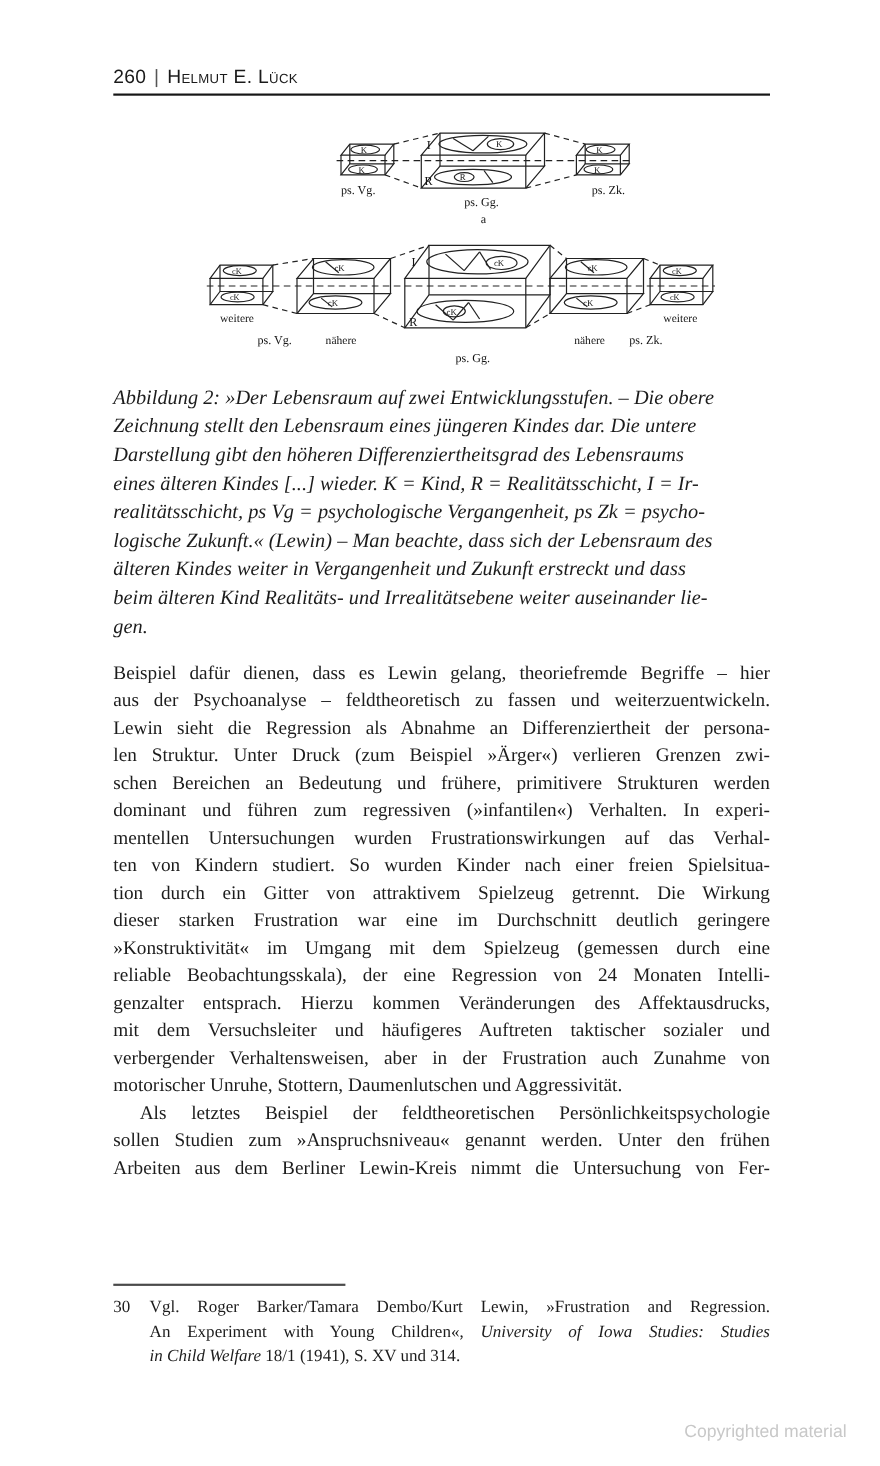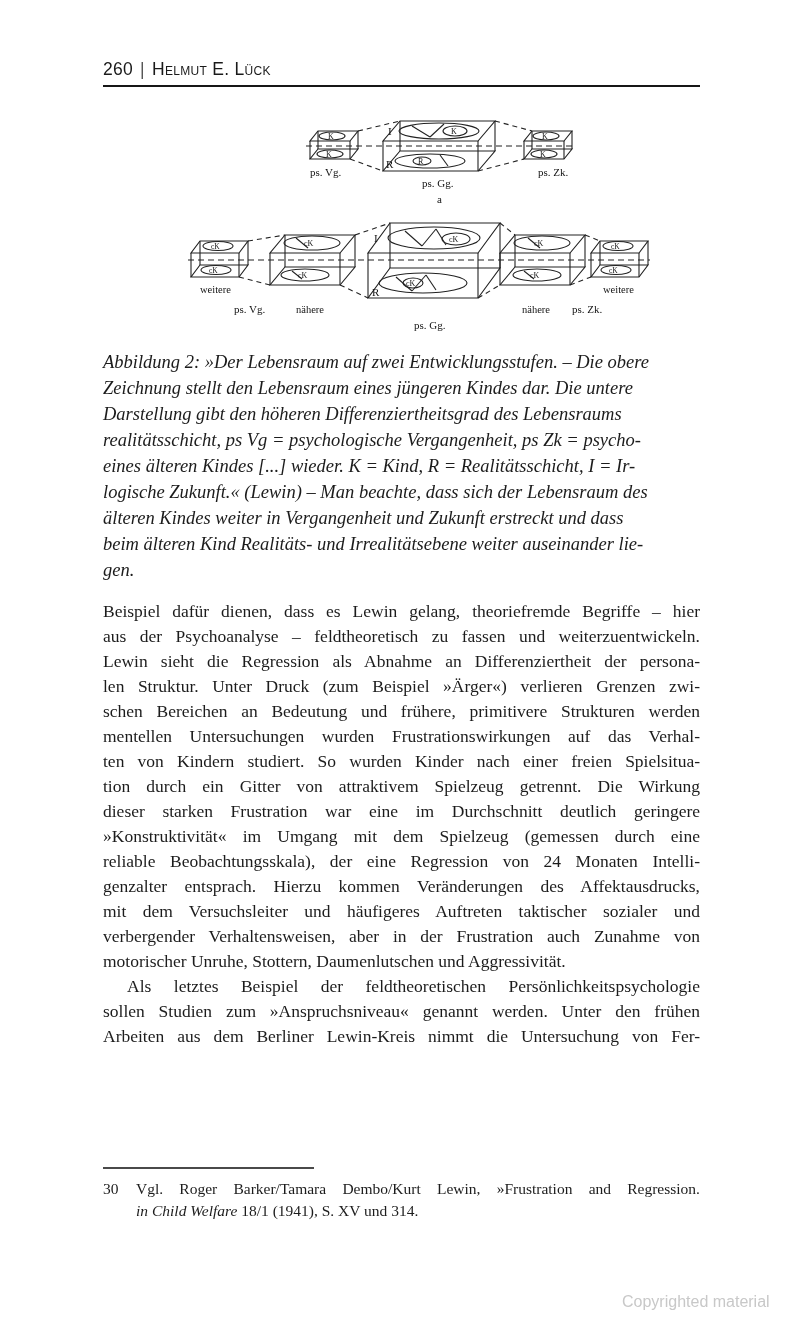--- a/index.html
+++ b/index.html
@@ -211,35 +211,36 @@
       <text x="422" y="210" font-size="10.5">nähere</text>
       <text x="472" y="210" font-size="11">ps. Zk.</text>
       <text x="503" y="190" font-size="10.5">weitere</text>
     </svg>
   </div>
 
   <div class="caption">
       <div class="cap-line">Abbildung 2: »Der Lebensraum auf zwei Entwicklungsstufen. – Die obere</div>
       <div class="cap-line">Zeichnung stellt den Lebensraum eines jüngeren Kindes dar. Die untere</div>
       <div class="cap-line">Darstellung gibt den höheren Differenziertheitsgrad des Lebensraums</div>
+      <div class="cap-line">eines älteren Kindes [...] wieder. K = Kind, R = Realitätsschicht, I = Ir-</div>
       <div class="cap-line">realitätsschicht, ps Vg = psychologische Vergangenheit, ps Zk = psycho-</div>
-      <div class="cap-line">eines älteren Kindes [...] wieder. K = Kind, R = Realitätsschicht, I = Ir-</div>
       <div class="cap-line">logische Zukunft.« (Lewin) – Man beachte, dass sich der Lebensraum des</div>
       <div class="cap-line">älteren Kindes weiter in Vergangenheit und Zukunft erstreckt und dass</div>
       <div class="cap-line">beim älteren Kind Realitäts- und Irrealitätsebene weiter auseinander lie-</div>
       <div class="cap-line">gen.</div>
     </div>
 
   <div class="body-text">
     <div>
         <div class="jline">Beispiel dafür dienen, dass es Lewin gelang, theoriefremde Begriffe – hier</div>
         <div class="jline">aus der Psychoanalyse – feldtheoretisch zu fassen und weiterzuentwickeln.</div>
         <div class="jline">Lewin sieht die Regression als Abnahme an Differenziertheit der persona-</div>
         <div class="jline">len Struktur. Unter Druck (zum Beispiel »Ärger«) verlieren Grenzen zwi-</div>
         <div class="jline">schen Bereichen an Bedeutung und frühere, primitivere Strukturen werden</div>
+        <div class="jline">dominant und führen zum regressiven (»infantilen«) Verhalten. In experi-</div>
         <div class="jline">mentellen Untersuchungen wurden Frustrationswirkungen auf das Verhal-</div>
         <div class="jline">ten von Kindern studiert. So wurden Kinder nach einer freien Spielsitua-</div>
         <div class="jline">tion durch ein Gitter von attraktivem Spielzeug getrennt. Die Wirkung</div>
         <div class="jline">dieser starken Frustration war eine im Durchschnitt deutlich geringere</div>
         <div class="jline">»Konstruktivität« im Umgang mit dem Spielzeug (gemessen durch eine</div>
         <div class="jline">reliable Beobachtungsskala), der eine Regression von 24 Monaten Intelli-</div>
         <div class="jline">genzalter entsprach. Hierzu kommen Veränderungen des Affektausdrucks,</div>
         <div class="jline">mit dem Versuchsleiter und häufigeres Auftreten taktischer sozialer und</div>
         <div class="jline">verbergender Verhaltensweisen, aber in der Frustration auch Zunahme von</div>
       </div>
@@ -249,19 +250,20 @@
         <div class="jline">sollen Studien zum »Anspruchsniveau« genannt werden. Unter den frühen</div>
         <div class="jline">Arbeiten aus dem Berliner Lewin-Kreis nimmt die Untersuchung von Fer-</div>
       </div>
   </div>
 
   <div class="fn-rule"></div>
   <div class="footnote">
     <div class="fn-num">30</div>
     <div class="fn-text">
       <div class="jline">Vgl. Roger Barker/Tamara Dembo/Kurt Lewin, »Frustration and Regression.</div>
+      <div class="jline"><span>An Experiment with Young Children«, </span><i>University of Iowa Studies: Studies</i></div>
       <div><i>in Child Welfare</i><span> 18/1 (1941), S. XV und 314.</span></div>
     </div>
   </div>
 
   <div class="watermark">Copyrighted material</div>
 
 </div>
 
 </body></html>

